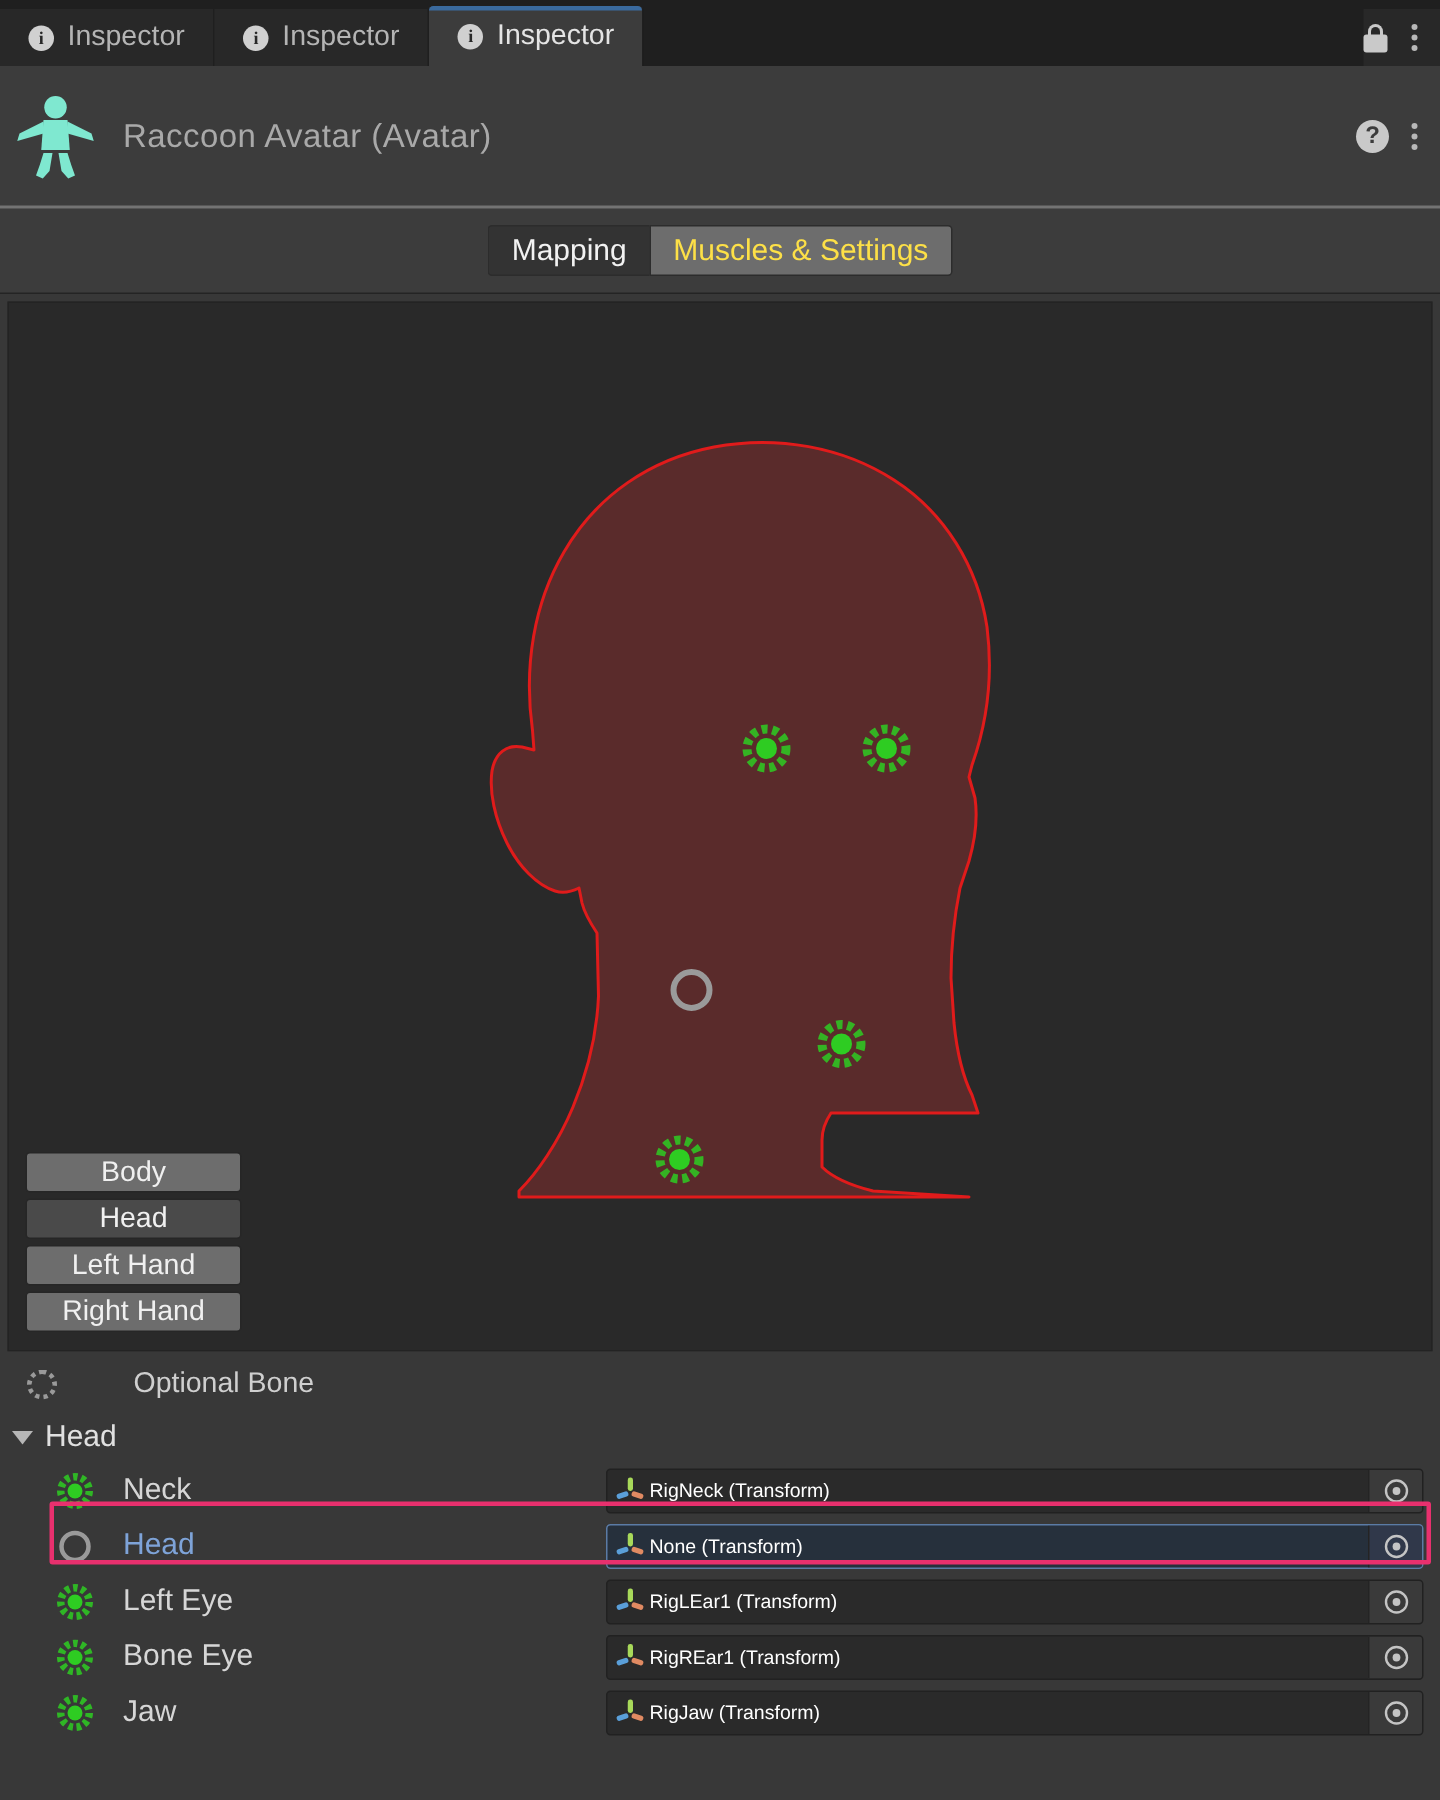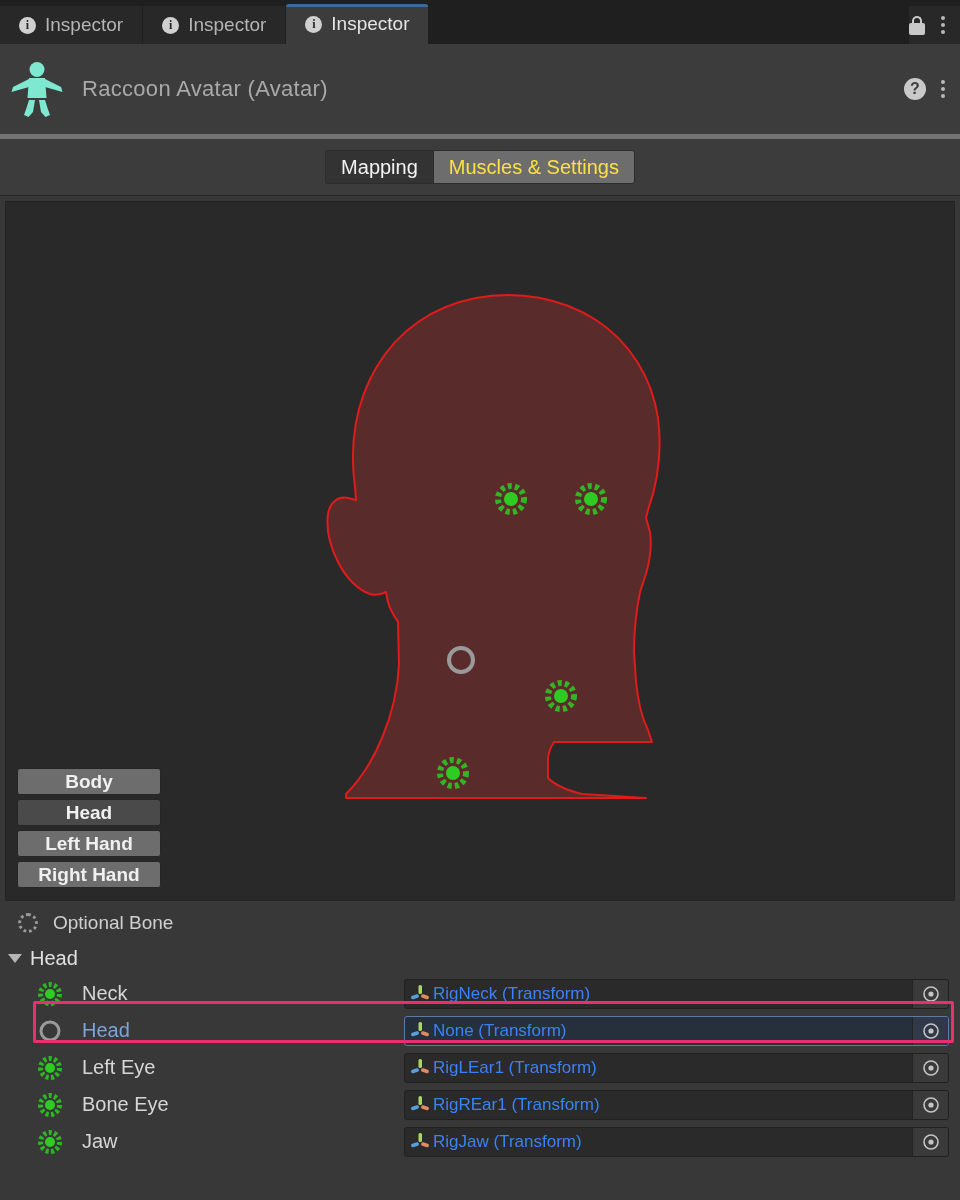--- a/index.html
+++ b/index.html
@@ -114,21 +114,21 @@
   }
 
   
   .objheader {
     position: relative;
     height: 95px;
     background: #3c3c3c;
     display: flex;
     align-items: center;
     padding: 0 13px 0 10px;
-    border-bottom: 5px solid #737373;
+    border-bottom: 2px solid #737373;
   }
   .avatar-icon { width: 54px; height: 58px; flex: 0 0 auto; }
   .obj-title {
     margin-left: 18px;
     font-size: 22px;
     color: #a9a9a9;
     letter-spacing: 0.3px;
   }
   .objheader-right {
     margin-left: auto;
@@ -197,21 +197,20 @@
     width: 144px;
     height: 27px;
     background: #6d6d6d;
     color: #f0f0f0;
     font-size: 19px;
     display: flex;
     align-items: center;
     justify-content: center;
     border-radius: 3px;
     border: 1px solid #262626;
-    font-weight: bold;
   }
   .bp-btn.selected { background: #4a4a4a; }
 
   
   .bonelist {
     position: relative;
     background: #383838;
     padding-top: 4px;
   }
 
@@ -221,21 +220,21 @@
     height: 36px;
     padding-left: 18px;
     gap: 15px;
   }
   .dotted-circle {
     width: 20px; height: 20px;
     border-radius: 50%;
     border: 3px dotted #9a9a9a;
     flex: 0 0 auto;
   }
-  .legend-label { font-size: 19px; color: #cfcfcf; }
+  .legend-label { font-size: 19px; color: #cfcfcf; margin-left: 36px; }
 
   .group-row {
     display: flex;
     align-items: center;
     height: 34px;
     padding-left: 8px;
     gap: 8px;
   }
   .disclosure {
     width: 0; height: 0;
@@ -274,22 +273,22 @@
     display: flex;
     align-items: center;
     overflow: hidden;
   }
   .bone-row.highlighted .objfield {
     background: #26303c;
     border: 1px solid #5b7ba5;
   }
   .tfm-icon { width: 22px; height: 22px; margin-left: 4px; flex: 0 0 auto; }
   .objfield-text {
-    font-size: 17px;
-    color: #3b82f6;
+    font-size: 13px;
+    color: #ffffff;
     margin-left: 2px;
     white-space: nowrap;
     overflow: hidden;
     text-overflow: ellipsis;
     flex: 1;
   }
   .picker {
     width: 36px;
     height: 100%;
     background: #3a3a3a;

